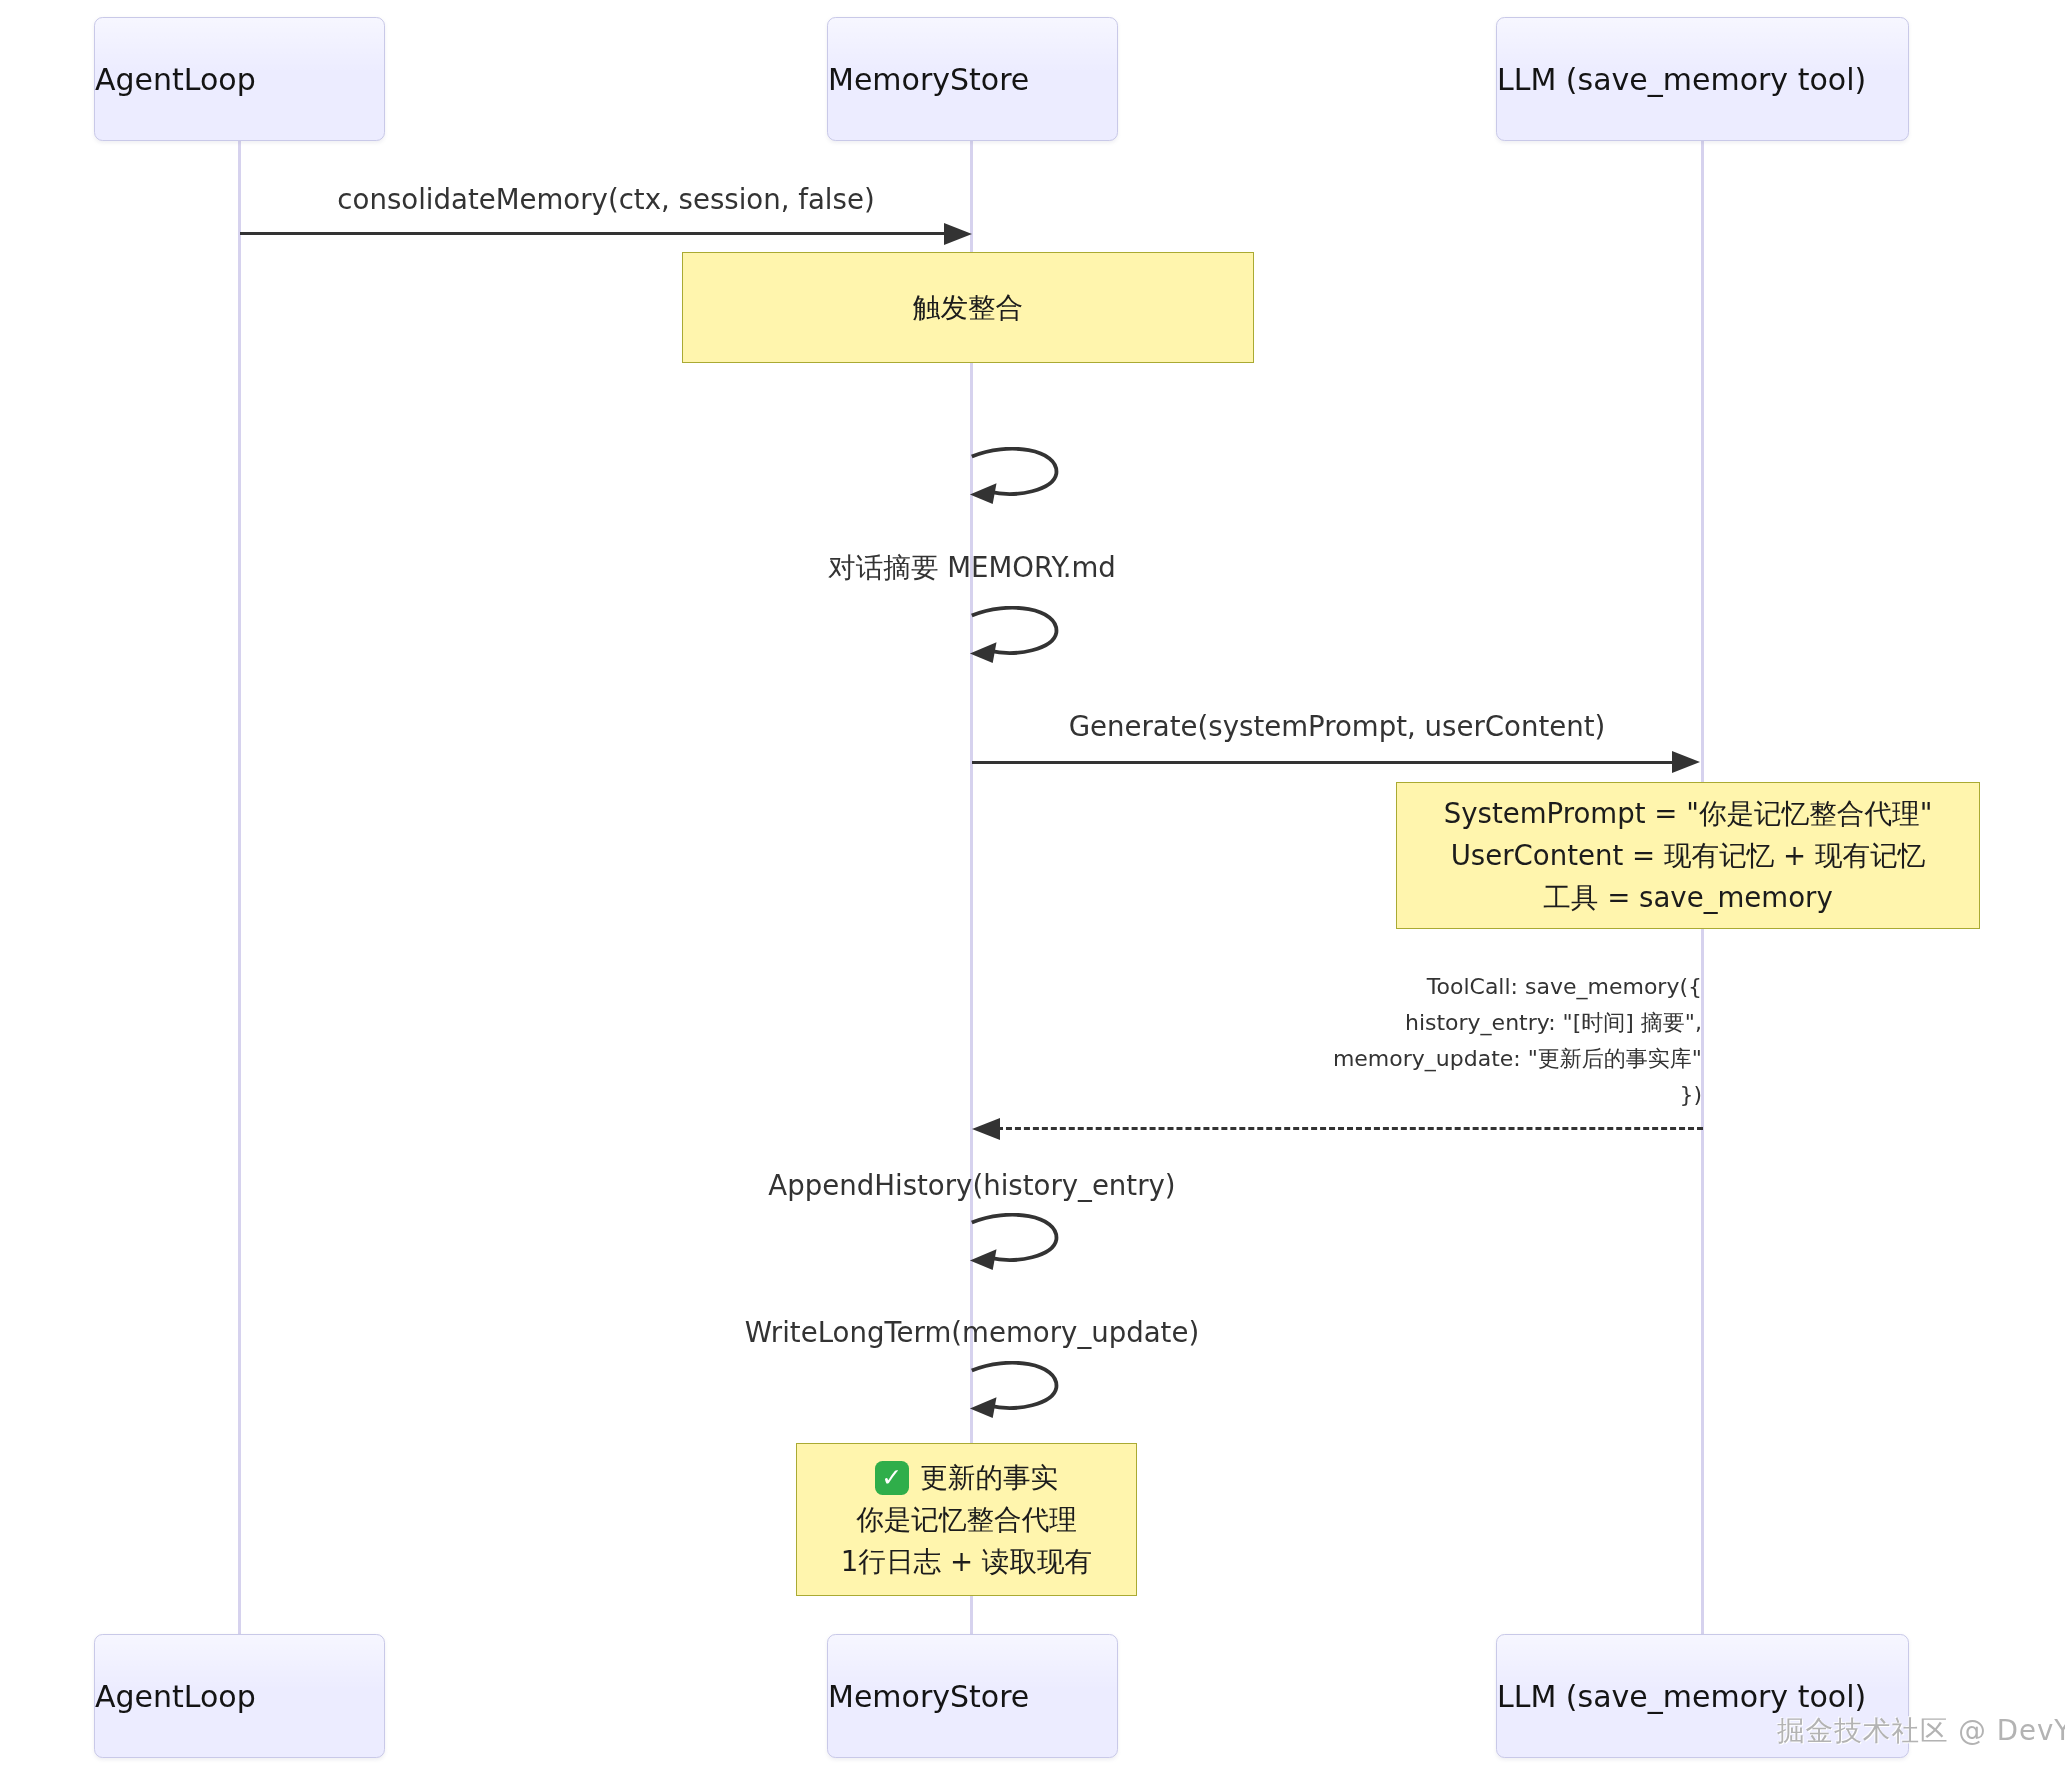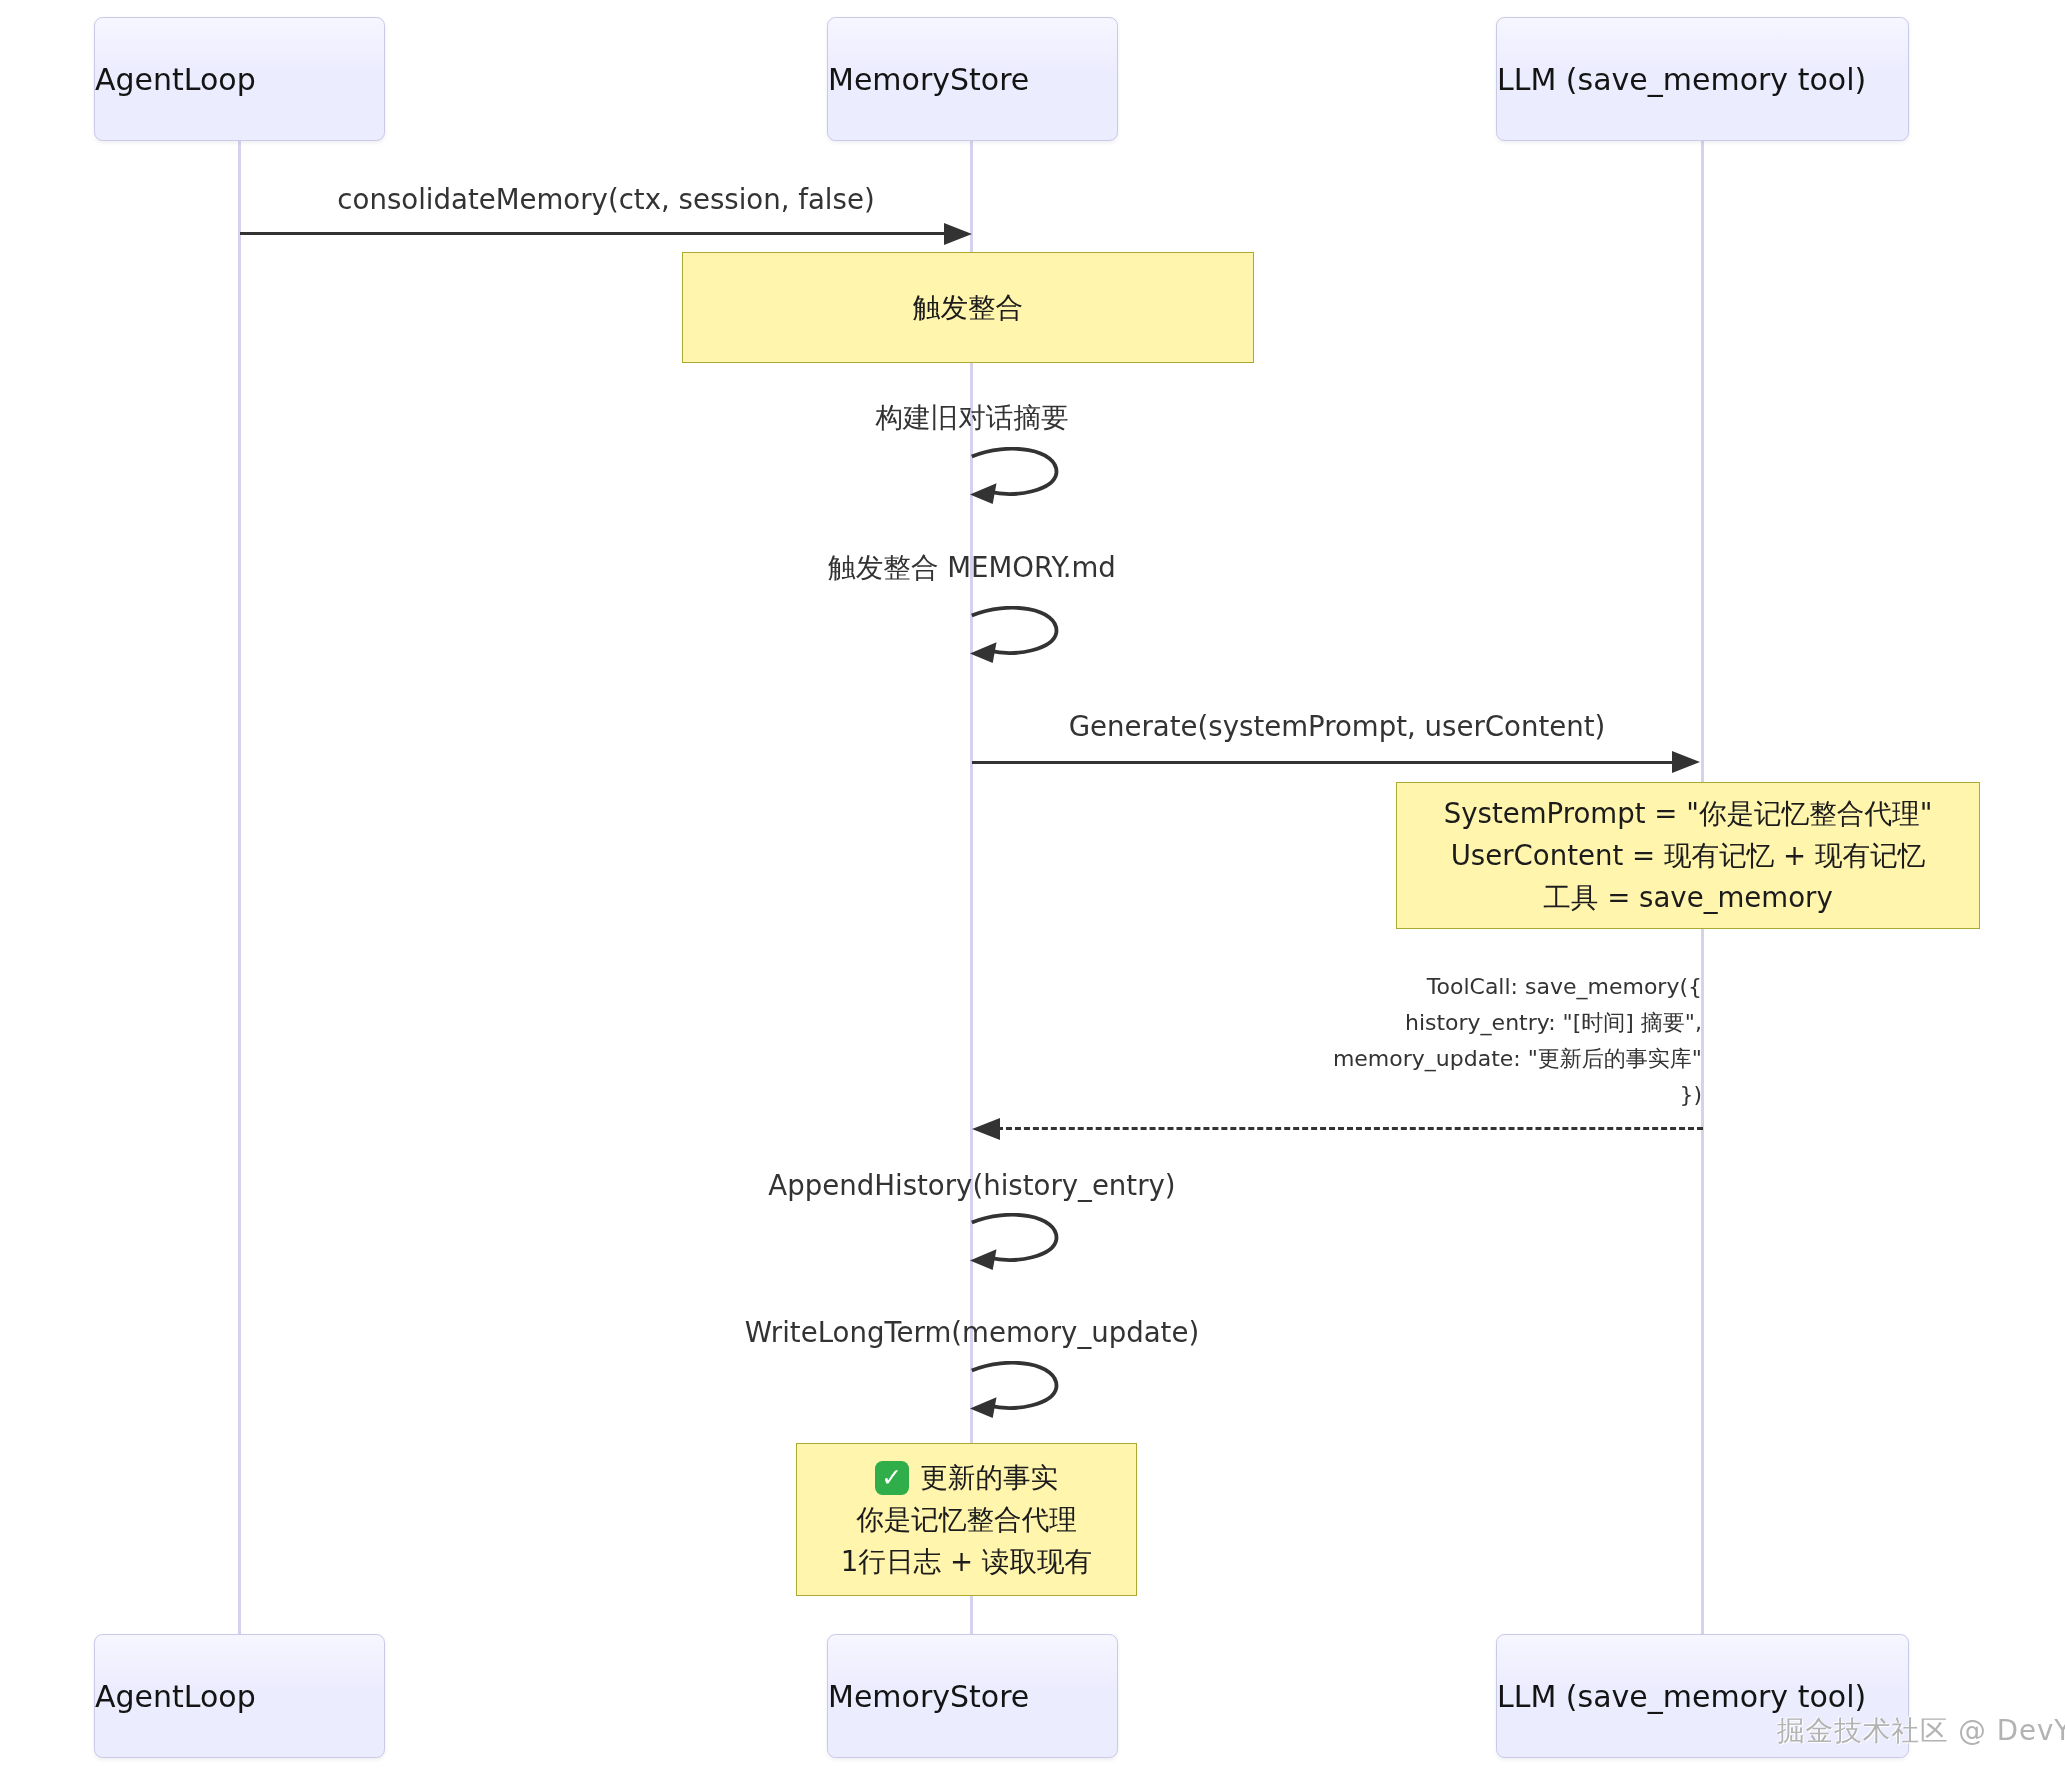--- a/index.html
+++ b/index.html
@@ -100,27 +100,26 @@
   </div>
 
   <div class="msg-label" style="left:240px;top:181px;width:732px;">consolidateMemory(ctx, session, false)</div>
   <div class="arrow-line" style="left:240px;top:232px;width:708px;"></div>
   <div class="arrowhead-right" style="left:944px;top:223px;"></div>
 
   <div class="note" style="left:682px;top:252px;width:572px;height:111px;">
     <div class="note-line">触发整合</div>
   </div>
 
-  <div class="msg-label" style="left:734px;top:399px;width:476px;">构建旧对话摘要</div>
   <svg class="loop" style="left:968px;top:447px;" width="95" height="59" viewBox="0 0 100 62">
     <path d="M 4 10 C 42 -6, 96 2, 93 28 C 90 45, 52 54, 22 47" fill="none" stroke="currentColor" stroke-width="4"></path>
     <polygon points="2,50 30,38 26,60" fill="currentColor"></polygon>
   </svg>
 
-  <div class="msg-label" style="left:734px;top:549px;width:476px;">触发整合 MEMORY.md</div>
+  <div class="msg-label" style="left:734px;top:549px;width:476px;">对话摘要 MEMORY.md</div>
   <svg class="loop" style="left:968px;top:606px;" width="95" height="59" viewBox="0 0 100 62">
     <path d="M 4 10 C 42 -6, 96 2, 93 28 C 90 45, 52 54, 22 47" fill="none" stroke="currentColor" stroke-width="4"></path>
     <polygon points="2,50 30,38 26,60" fill="currentColor"></polygon>
   </svg>
 
   <div class="msg-label" style="left:972px;top:708px;width:730px;">Generate(systemPrompt, userContent)</div>
   <div class="arrow-line" style="left:972px;top:761px;width:704px;"></div>
   <div class="arrowhead-right" style="left:1672px;top:751px;"></div>
 
   <div class="note" style="left:1396px;top:782px;width:584px;height:147px;">

